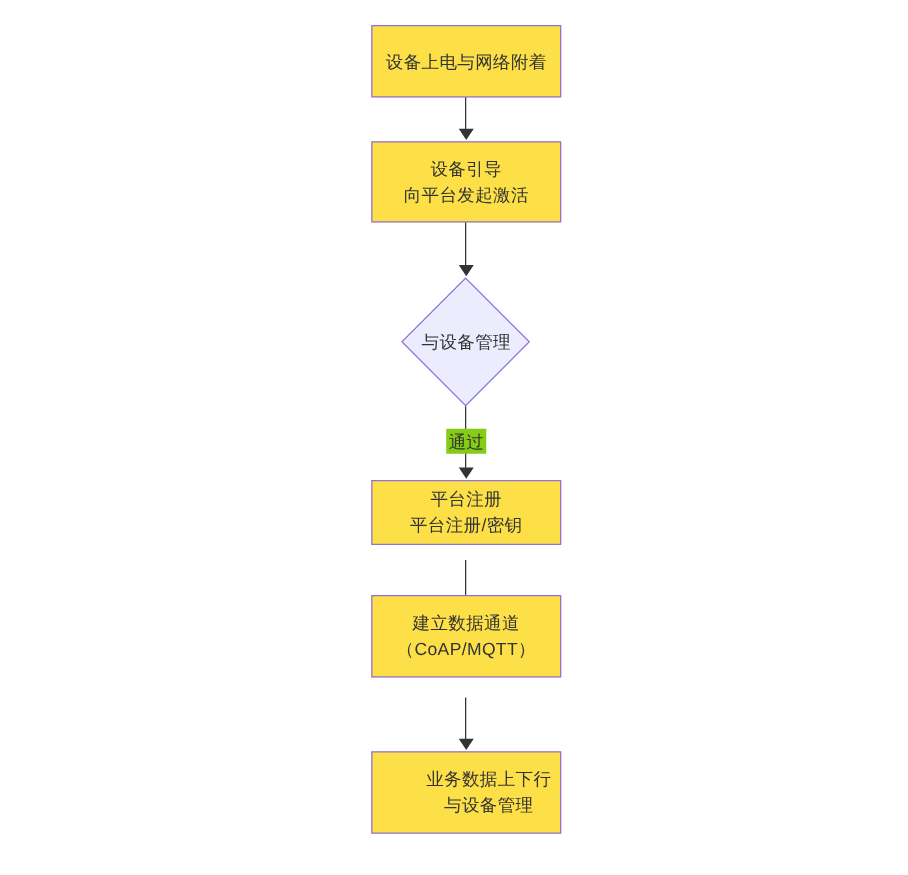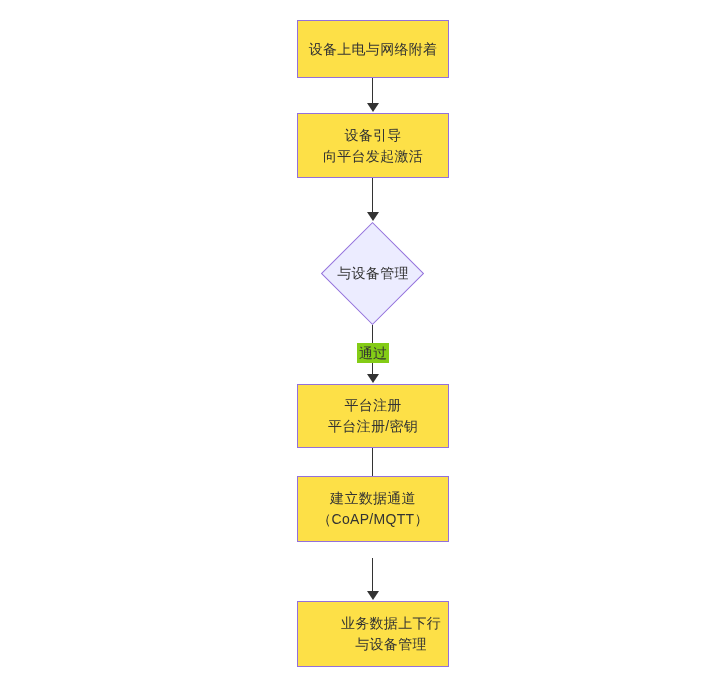--- a/index.html
+++ b/index.html
@@ -25,21 +25,21 @@
     letter-spacing: 0.3px;
     display: flex;
     flex-direction: column;
     justify-content: center;
     align-items: center;
     text-align: center;
   }
   .node span { display: block; white-space: nowrap; }
   #node-power-attach   { top: 20px;  height: 58px; }
   #node-bootstrap      { top: 113px; height: 65px; align-items: center; }
-  #node-platform-register { top: 384px; height: 64px; text-align: right; }
+  #node-platform-register { top: 384px; height: 52px; text-align: right; }
   #node-data-channel   { top: 476px; height: 66px; }
   #node-business-data  { top: 601px; height: 66px; padding-left: 36px; }
 
   .diamond-shape {
     position: absolute;
     left: 336px;
     top: 237px;
     width: 73px;
     height: 73px;
     box-sizing: border-box;

